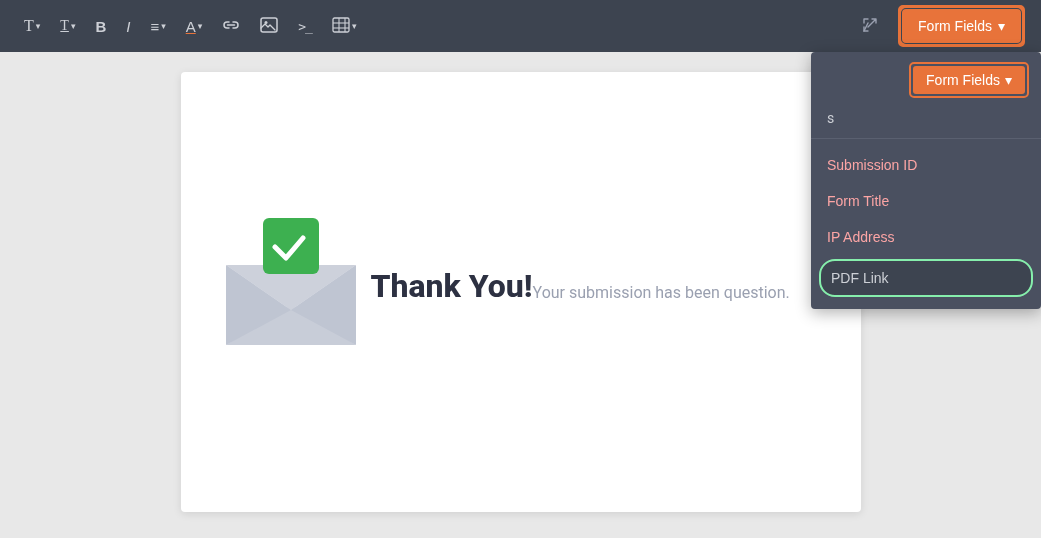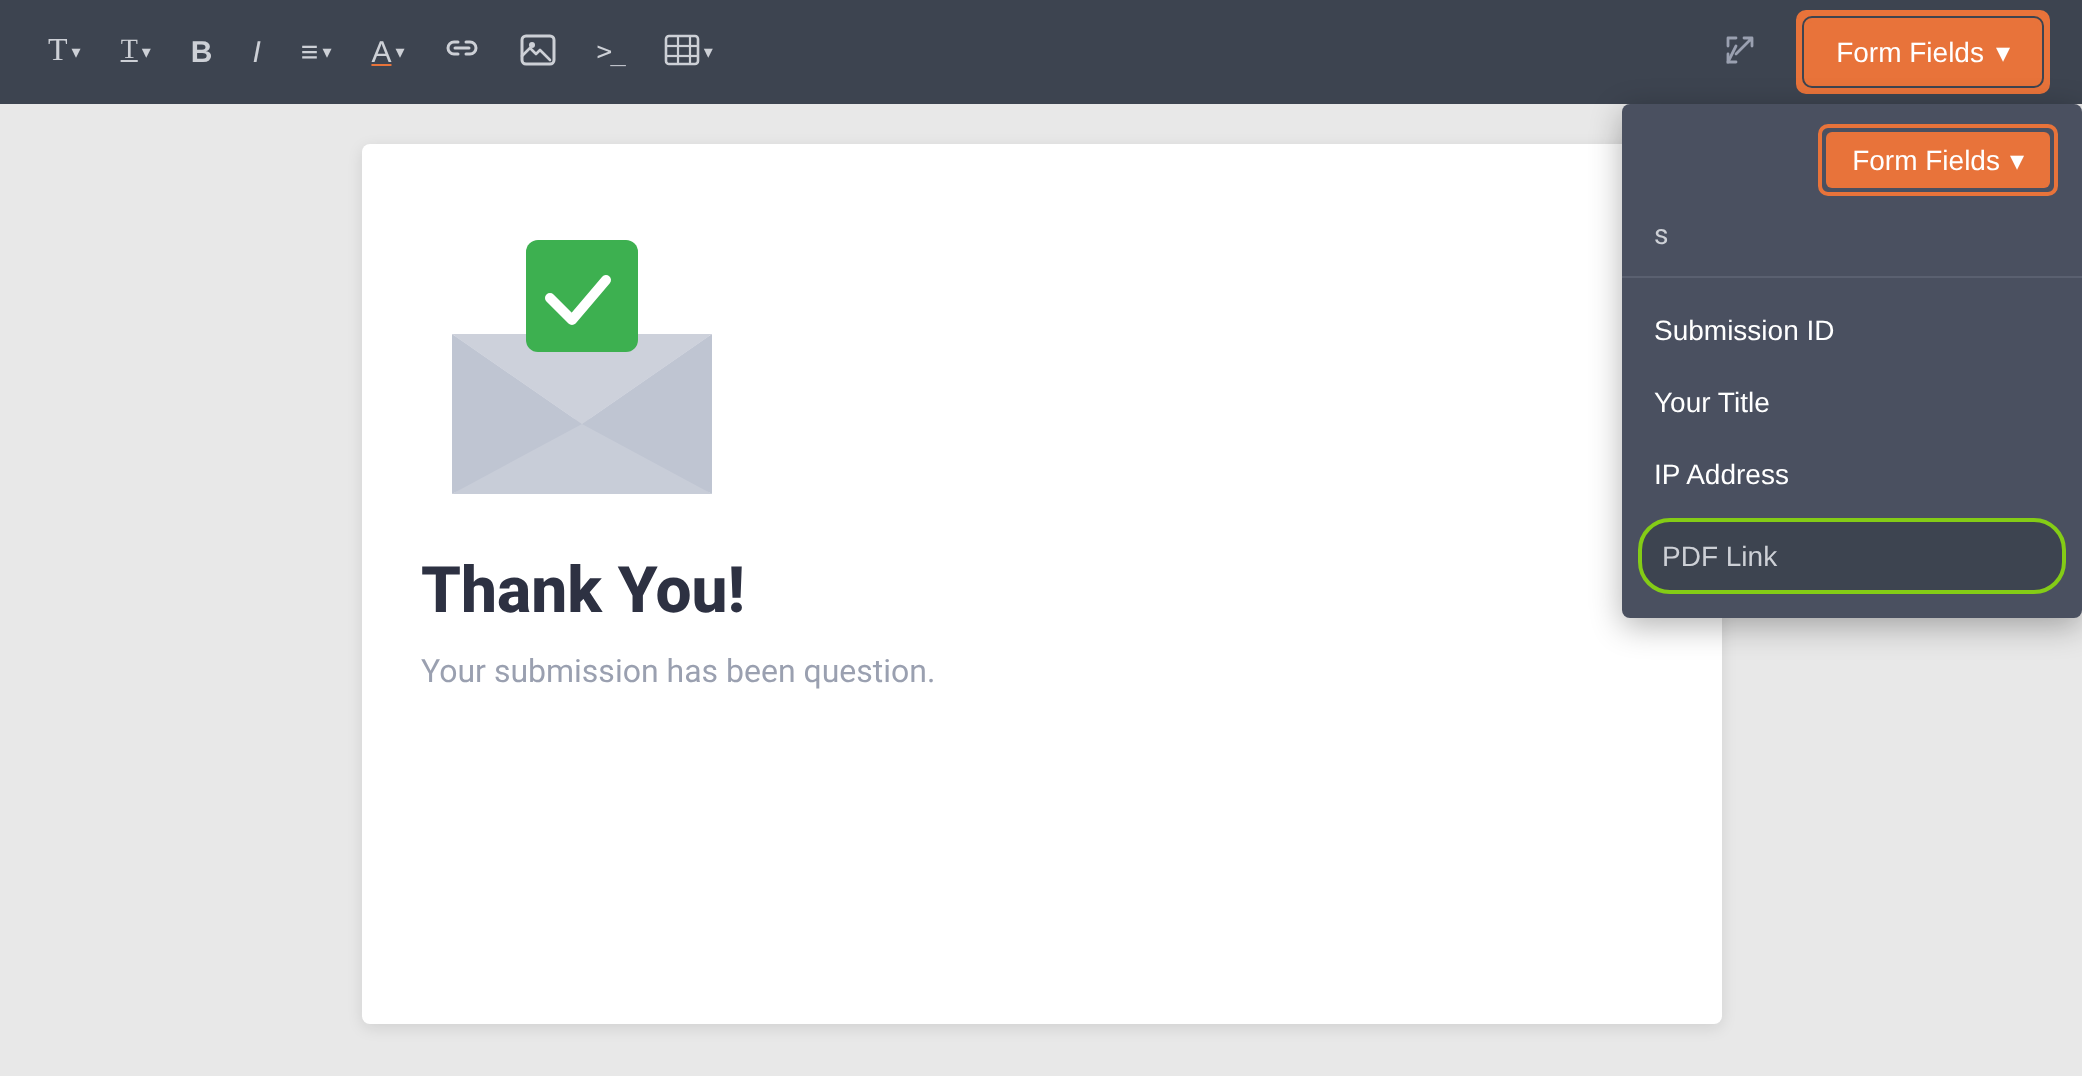--- a/index.html
+++ b/index.html
@@ -66,21 +66,22 @@
       justify-content: center;
       padding: 20px;
     }
 
     .page-card {
       background: white;
       border-radius: 4px;
       width: 680px;
       min-height: 440px;
       display: flex;
-      flex-direction: column;
+      flex-direction: row;
+      align-items: center;
       padding: 40px 30px;
       box-shadow: 0 2px 8px rgba(0,0,0,0.1);
     }
 
     .thank-you-title {
       font-size: 32px;
       font-weight: 800;
       color: #2d3142;
       margin-bottom: 12px;
     }
@@ -103,21 +104,21 @@
     }
 
     .dropdown-divider {
       border: none;
       border-top: 1px solid #5a6070;
       margin: 8px 0;
     }
 
     .dropdown-item {
       padding: 10px 16px;
-      color: #ffffff;
+      color: #fca5a5;
       font-size: 14px;
       cursor: pointer;
       display: block;
       width: 100%;
       background: none;
       border: none;
       text-align: left;
     }
 
     
@@ -256,27 +257,27 @@
     <div style="padding: 4px 16px 4px;">
       <div style="color:#cdd0d6;font-size:14px;margin-top:2px;">s</div>
     </div>
 
     <hr class="dropdown-divider">
 
     <button class="dropdown-item">
       <span>Submission ID</span>
     </button>
     <button class="dropdown-item">
-      <span>Your Title</span>
+      <span>Form Title</span>
     </button>
     <button class="dropdown-item">
       <span>IP Address</span>
     </button>
 
-    <div style="margin: 4px 8px 12px; border: 2px solid #84cc16; border-radius: 16px; background:#3d4450; cursor:pointer;">
+    <div style="margin: 4px 8px 12px; border: 2px solid #86efac; border-radius: 16px; background:#3d4450; cursor:pointer;">
       <button style="background:none;border:none;color:#cdd0d6;font-size:14px;padding:9px 10px;cursor:pointer;width:100%;text-align:left;">
         <span>PDF Link</span>
       </button>
     </div>
 
   </div>
 
 </div>
 
 </body></html>

